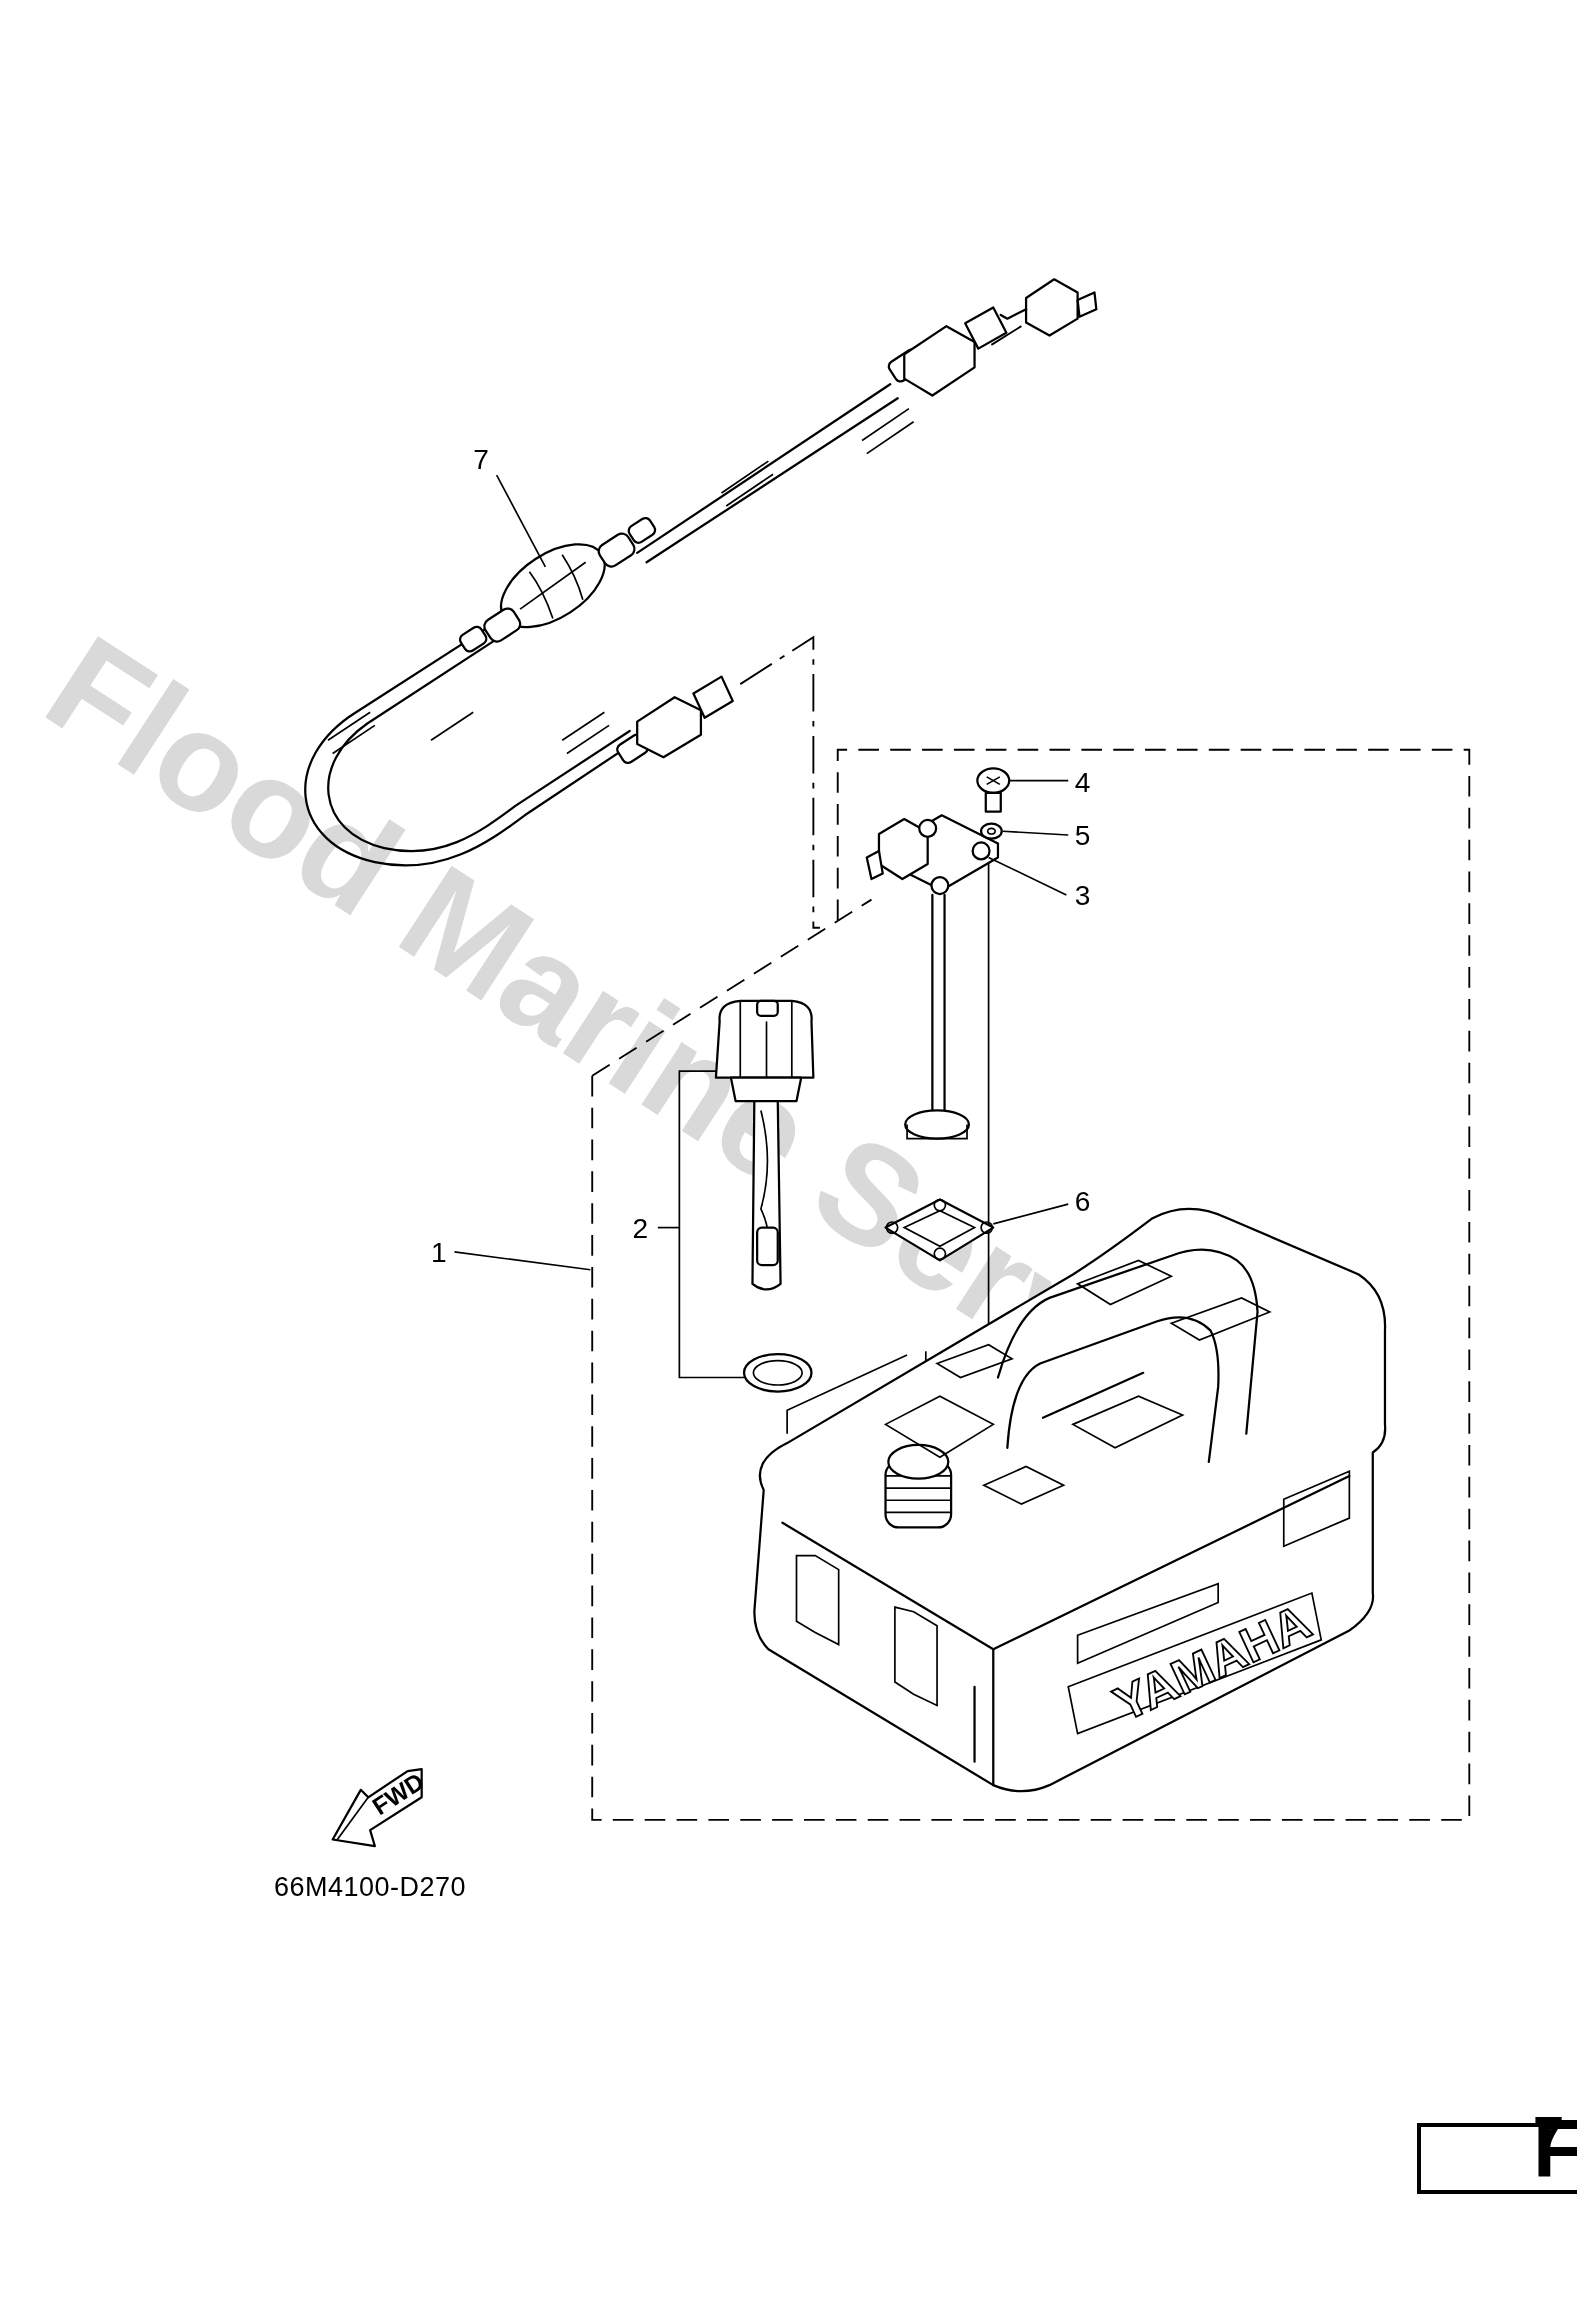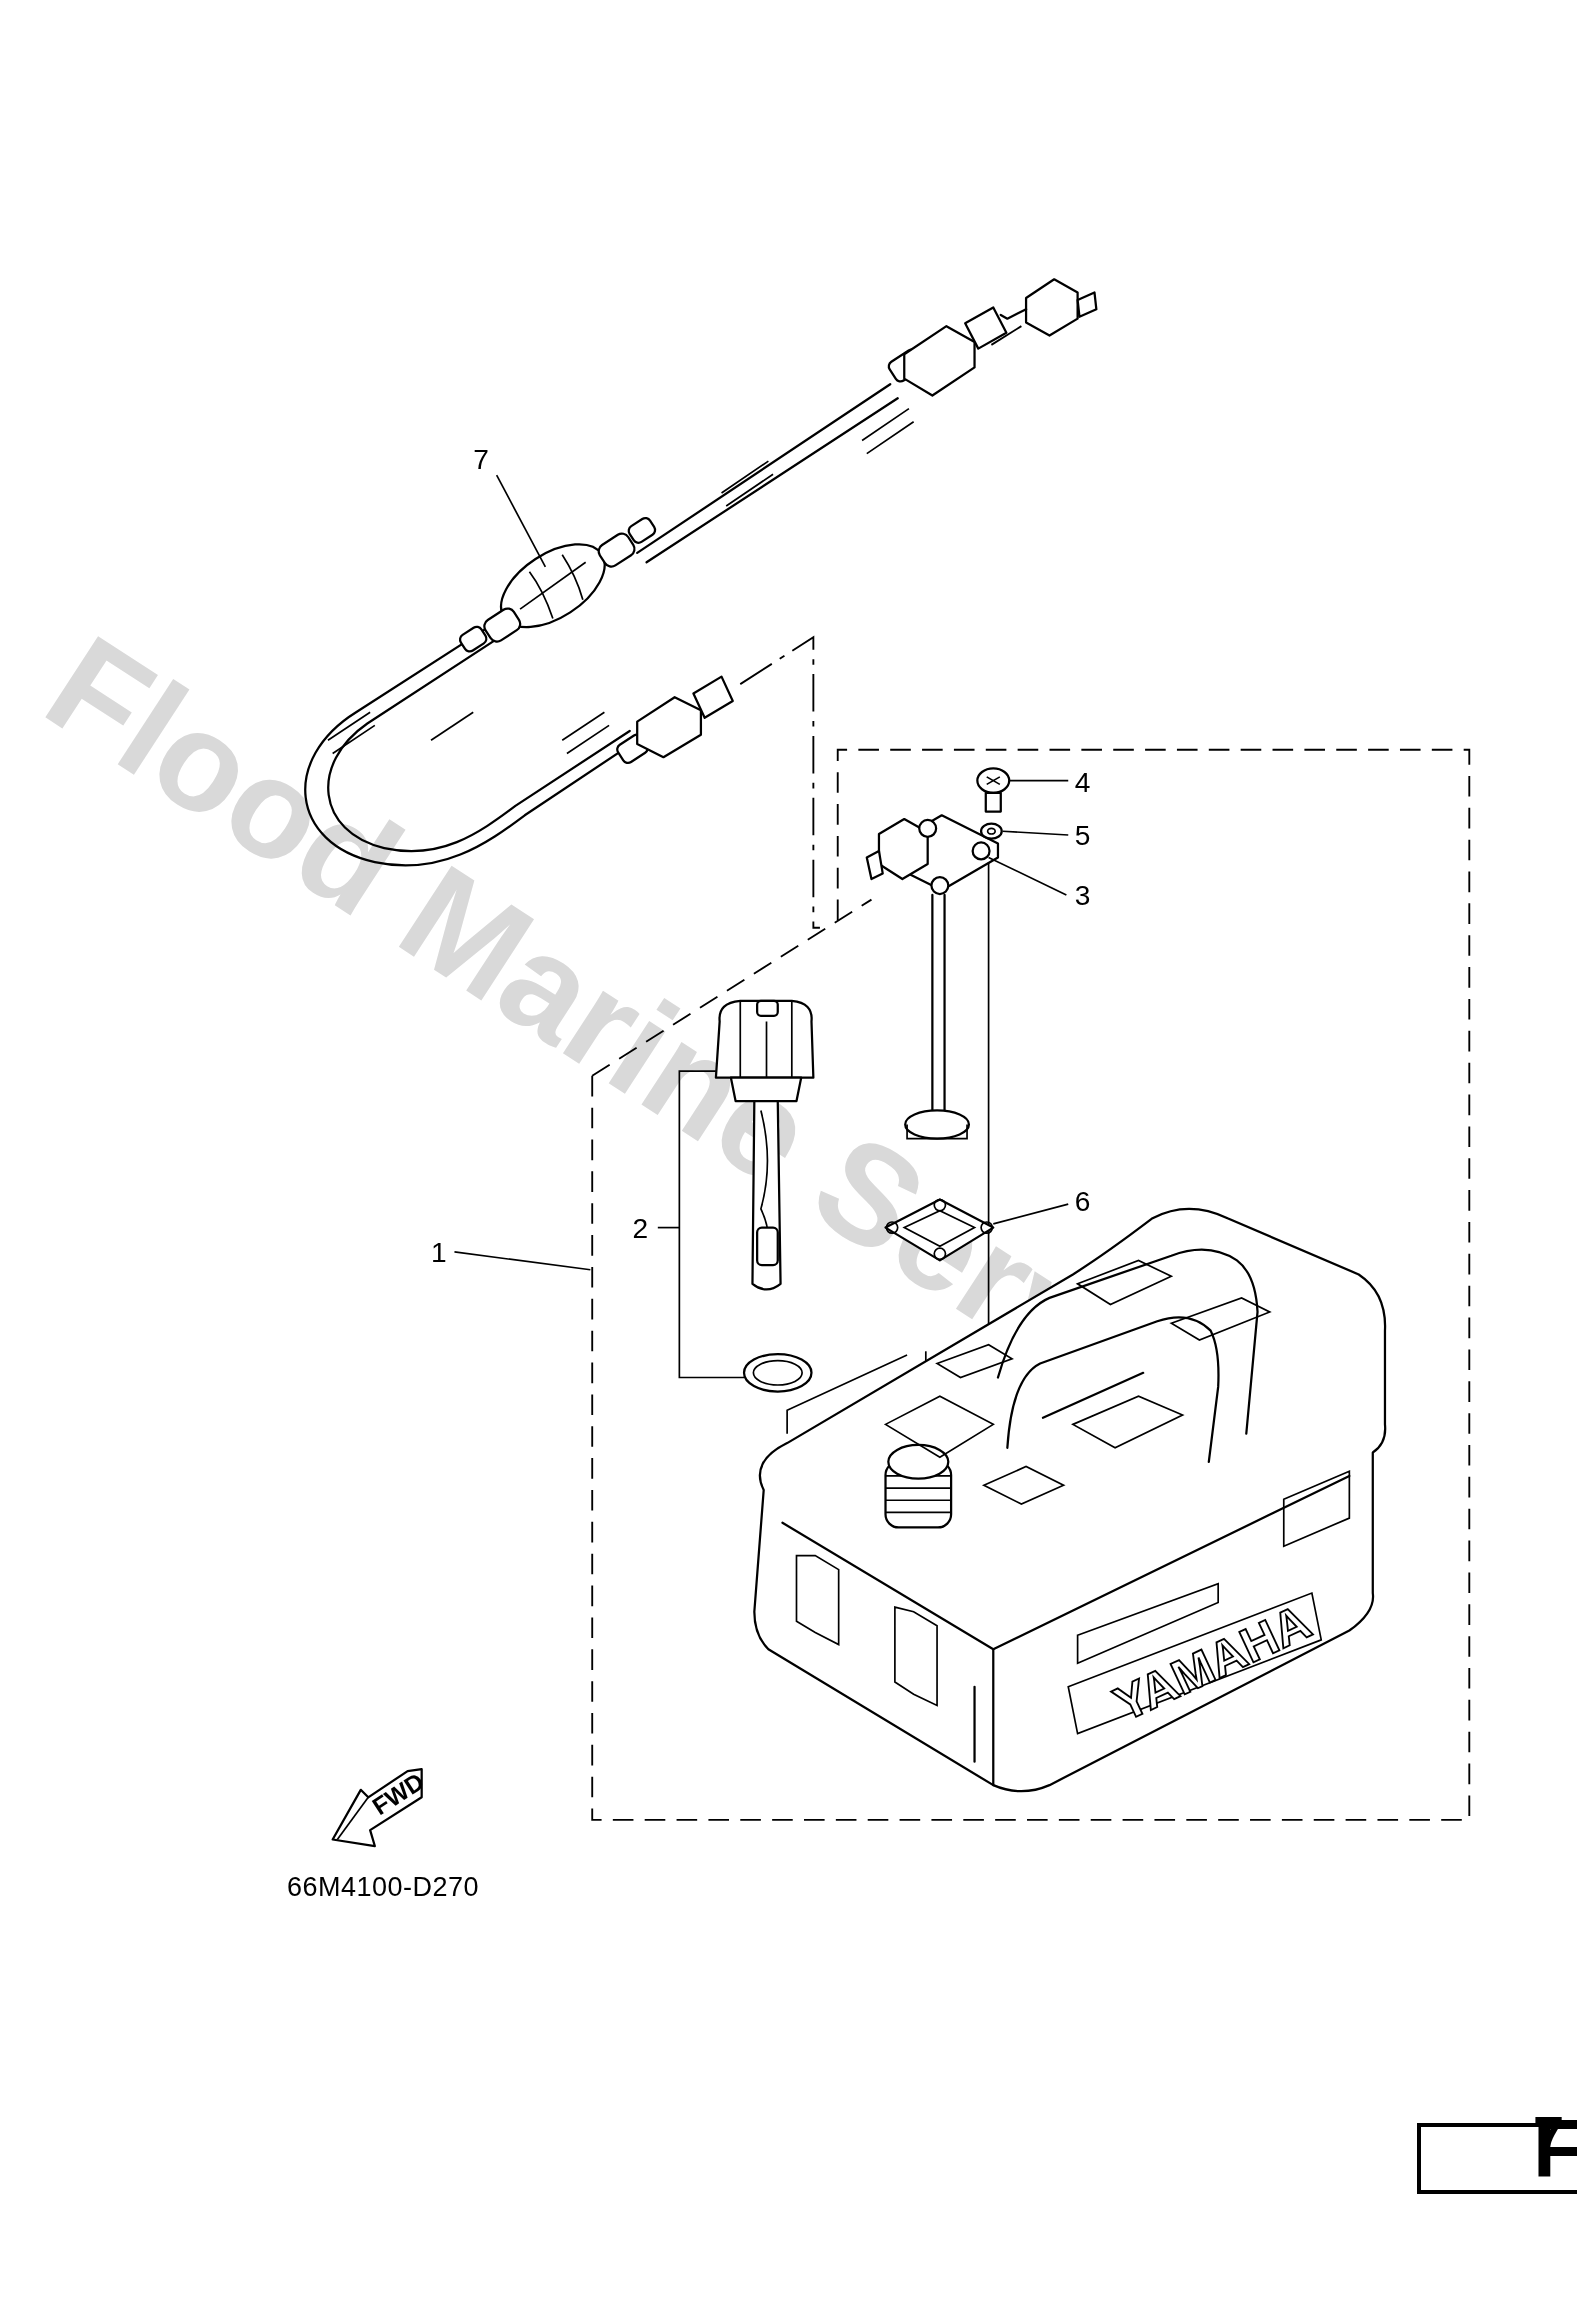--- a/index.html
+++ b/index.html
@@ -5,21 +5,21 @@
   html,body{margin:0;padding:0;background:#ffffff;}
   body{width:1578px;height:2324px;position:relative;overflow:hidden;font-family:"Liberation Sans",sans-serif;color:#000;}
   #diagram{position:absolute;left:0;top:0;width:1578px;height:2324px;}
   .lbl{font-family:"Liberation Sans",sans-serif;font-size:30px;fill:#000;}
   .ln{fill:none;stroke:#000;stroke-width:2.4;stroke-linecap:round;stroke-linejoin:round;}
   .thin{fill:none;stroke:#000;stroke-width:1.8;}
   .dash{fill:none;stroke:#000;stroke-width:2;stroke-dasharray:22 12;}
   .dashdot{fill:none;stroke:#000;stroke-width:2;stroke-dasharray:40 10 6 10;}
   .fill-w{fill:#fff;stroke:#000;stroke-width:2.4;stroke-linejoin:round;}
   .wm{font-family:"Liberation Sans",sans-serif;font-weight:bold;font-size:150px;fill:#d9d9d9;}
-  .partno{position:absolute;left:287px;top:1872px;font-size:27px;letter-spacing:0.5px;}
+  .partno{position:absolute;left:274px;top:1872px;font-size:27px;letter-spacing:0.5px;}
   .pagebox{position:absolute;left:1417px;top:2123px;width:178px;height:71px;border:4.7px solid #000;border-right:none;box-sizing:border-box;}
   .pagebox span{position:absolute;left:56px;top:-9.4px;font-weight:bold;font-size:82px;line-height:1;letter-spacing:-1.9px;}
   .pagebox span .num{font-size:56px;}
 </style>
 </head>
 <body>
 
 <svg id="diagram" viewBox="0 0 1684 2480" xmlns="http://www.w3.org/2000/svg">
 
   <g transform="translate(40,760) rotate(33)">

